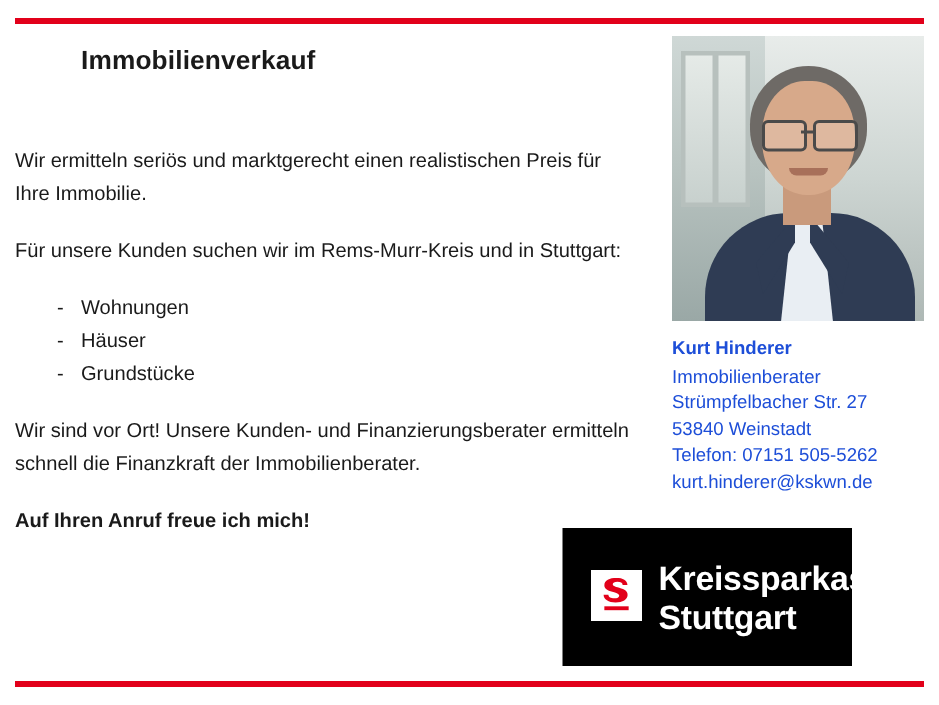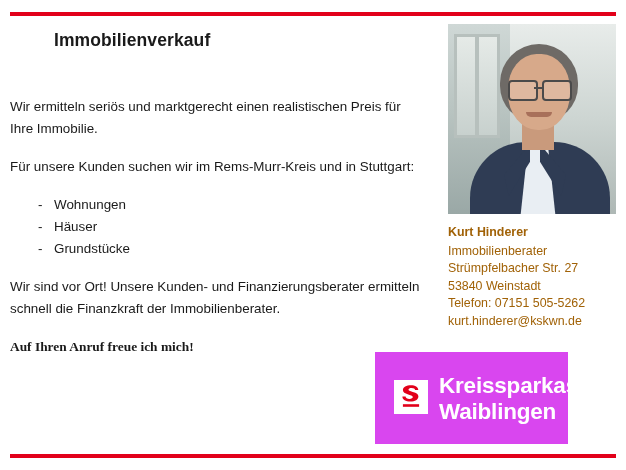--- a/index.html
+++ b/index.html
@@ -67,21 +67,20 @@
     line-height: 22px;
   }
   .bullets li .dash {
     position: absolute;
     left: 28px;
     top: 0;
   }
   .closing {
     margin: 6px 0 0 0;
     font-weight: bold;
-    font-family: Liberation Serif, serif;
   }
 
   
   .photo {
     position: absolute;
     left: 448px;
     top: 24px;
     width: 168px;
     height: 190px;
     overflow: hidden;
@@ -186,35 +185,35 @@
   .photo .collar-r { left: 92px; clip-path: polygon(0 0, 0 34%, 82% 100%, 100% 60%); }
 
   
   .contact {
     position: absolute;
     left: 448px;
     top: 224px;
     width: 176px;
     font-size: 12.4px;
     line-height: 17.5px;
-    color: #a16207;
+    color: #1d4ed8;
   }
   .contact .name {
     font-weight: bold;
     margin-bottom: 1px;
   }
 
   
   .logo-box {
     position: absolute;
     left: 375px;
     top: 352px;
     width: 193px;
     height: 92px;
-    background: #d946ef;
+    background: #000000;
     color: #ffffff;
   }
   .logo-mark {
     position: absolute;
     left: 19px;
     top: 28px;
     width: 34px;
     height: 34px;
     background: #ffffff;
   }
@@ -282,18 +281,18 @@
   <div class="logo-box">
     <div class="logo-mark">
       <svg width="34" height="34" viewBox="0 0 34 34" aria-hidden="true">
         <rect x="0" y="0" width="34" height="34" fill="#ffffff"></rect>
         <path d="M17 5.2c-4.6 0-8.1 1.9-8.1 4.9 0 2.3 1.9 3.4 5.3 4.4 3.6 1.1 4.6 1.6 4.6 2.6 0 1.1-1.3 1.8-3.3 1.8-2.3 0-3.9-.9-3.9-2.4h-3.2c0 3.2 3.3 5.1 8 5.1 4.7 0 8-2 8-5 0-2.4-1.7-3.6-5.6-4.7-3.2-.9-4.3-1.4-4.3-2.4 0-.9 1.2-1.6 3.1-1.6 2.1 0 3.5.8 3.5 2.1h3.2c0-2.9-3.2-4.8-7.3-4.8z" fill="#e2001a"></path>
         <path d="M8.9 24.2h16.2v2.6H8.9z" fill="#e2001a"></path>
       </svg>
     </div>
     <div class="logo-text">
       <span class="l1">Kreissparkasse</span>
-      <span class="l2">Waiblingen</span>
+      <span class="l2">Stuttgart</span>
     </div>
   </div>
 
   <div class="bottom-rule"></div>
 </div>
 
 </body></html>

